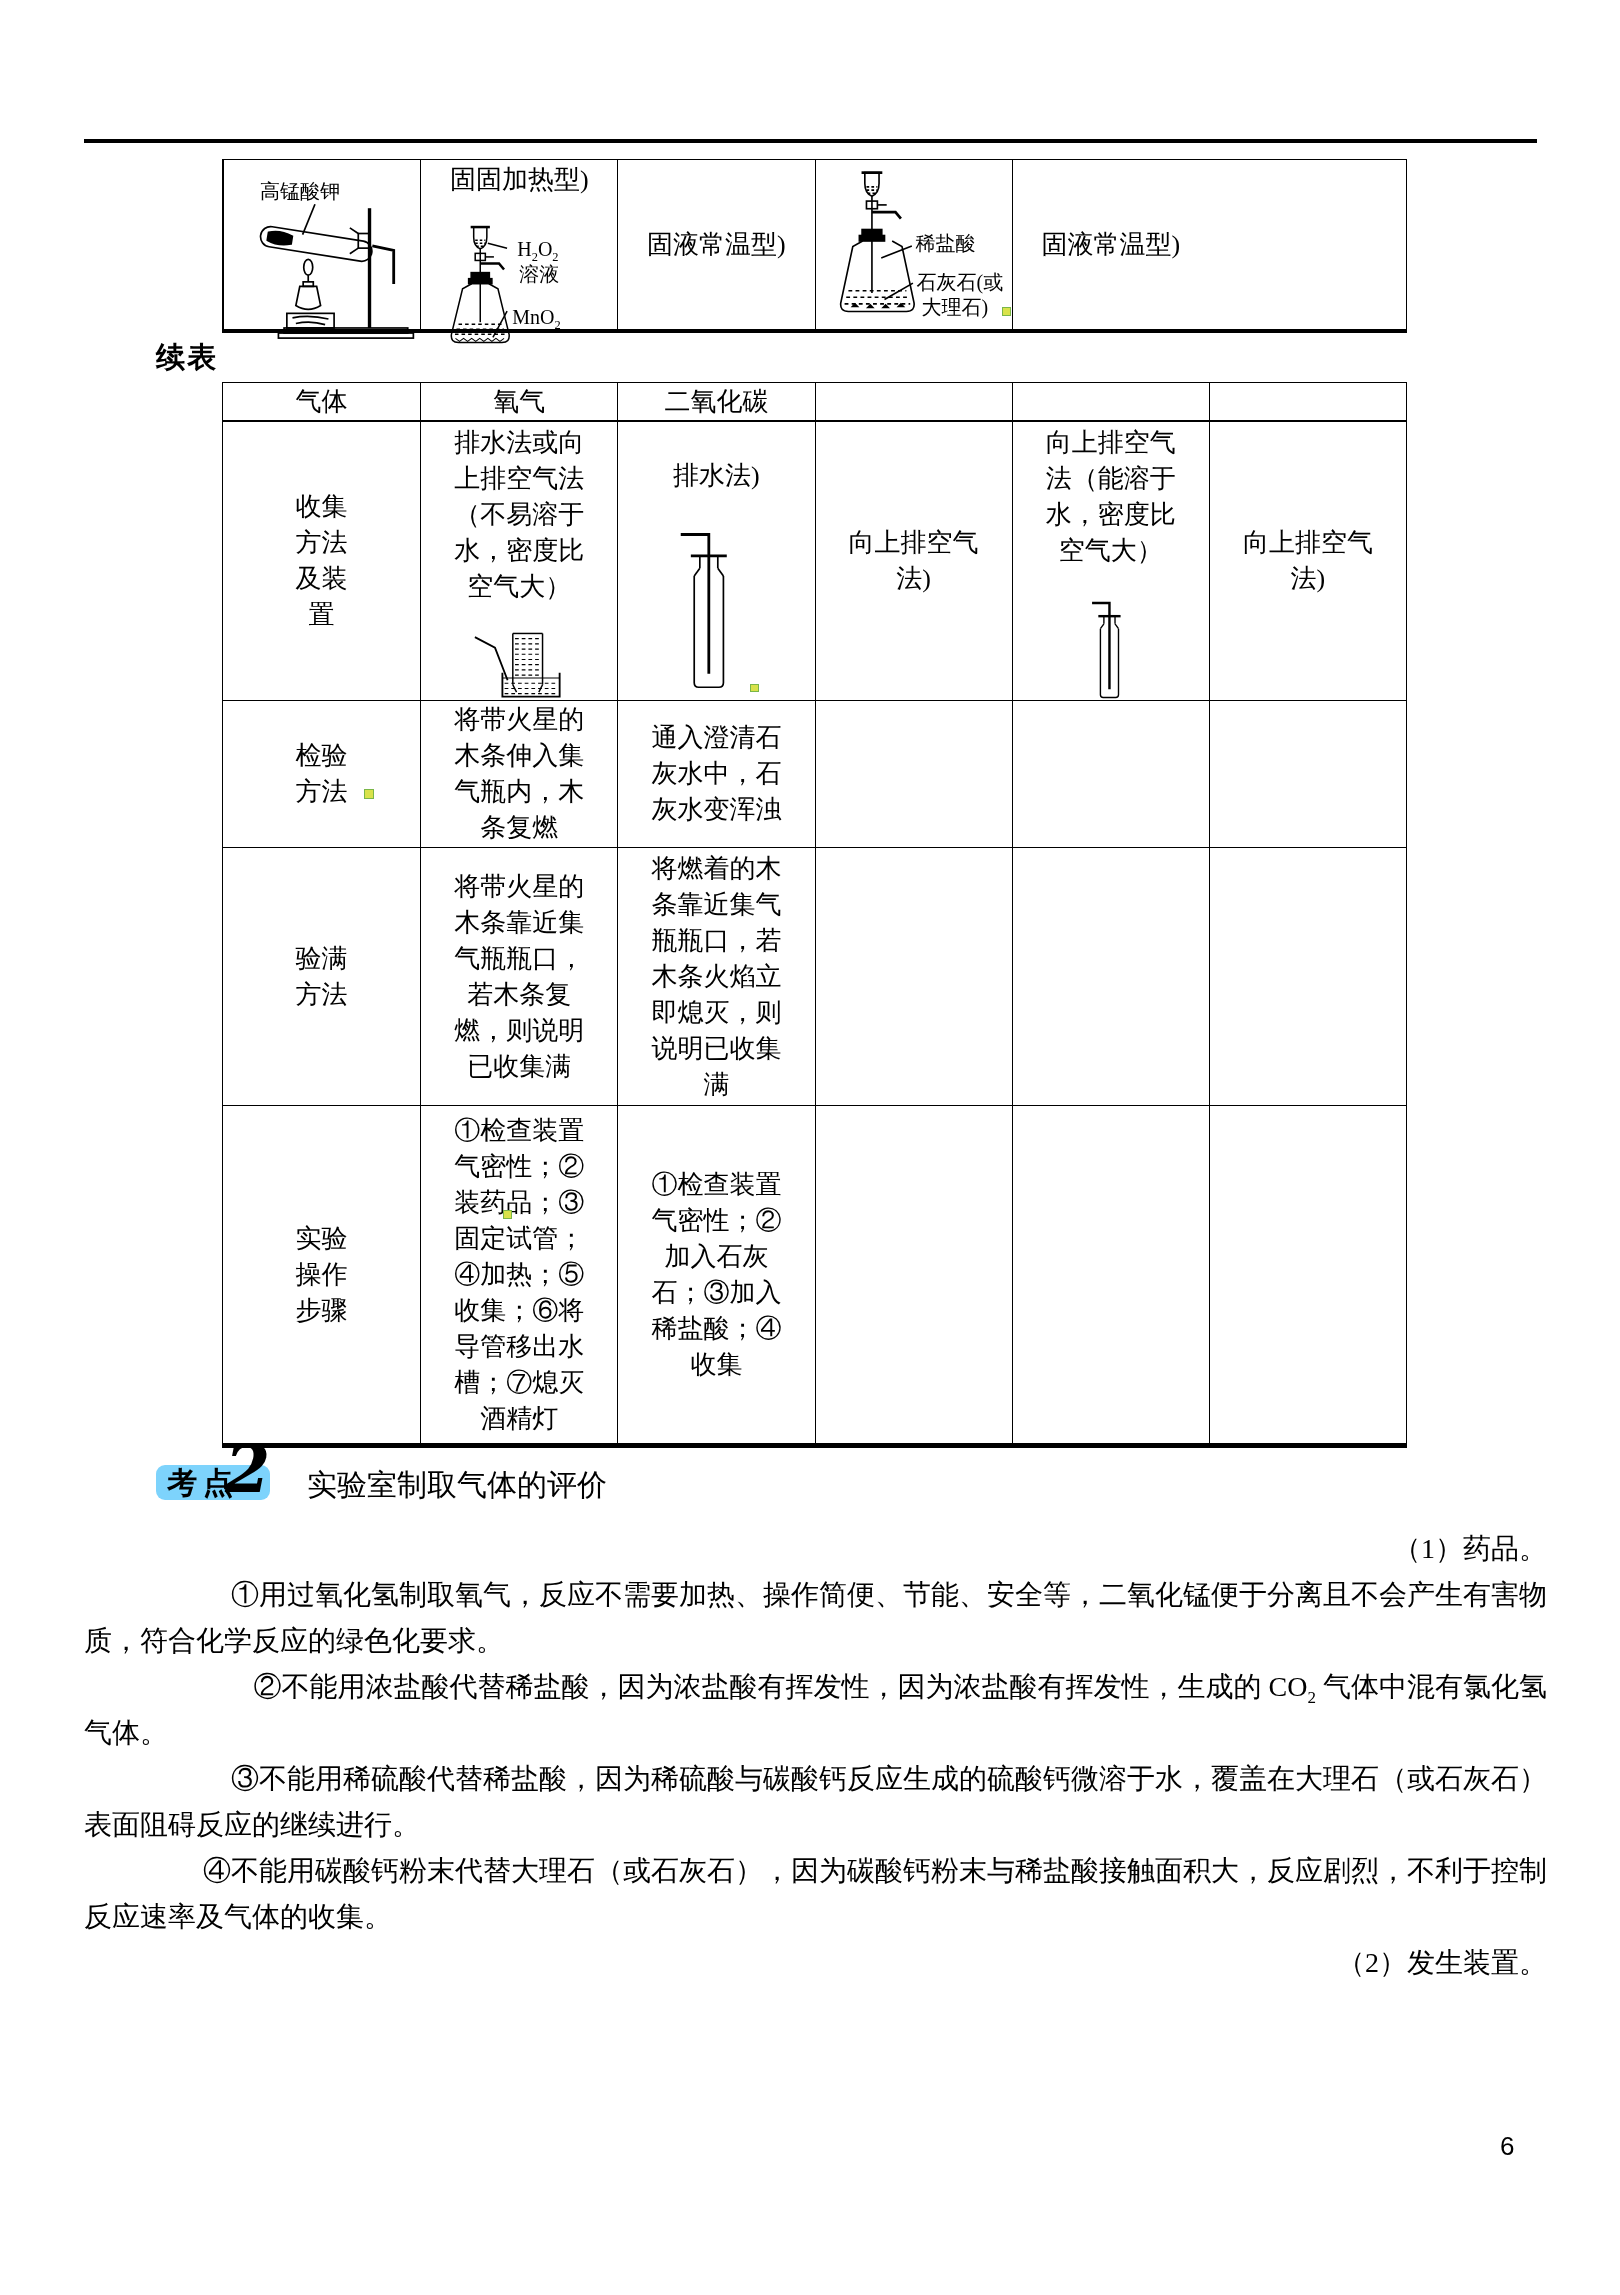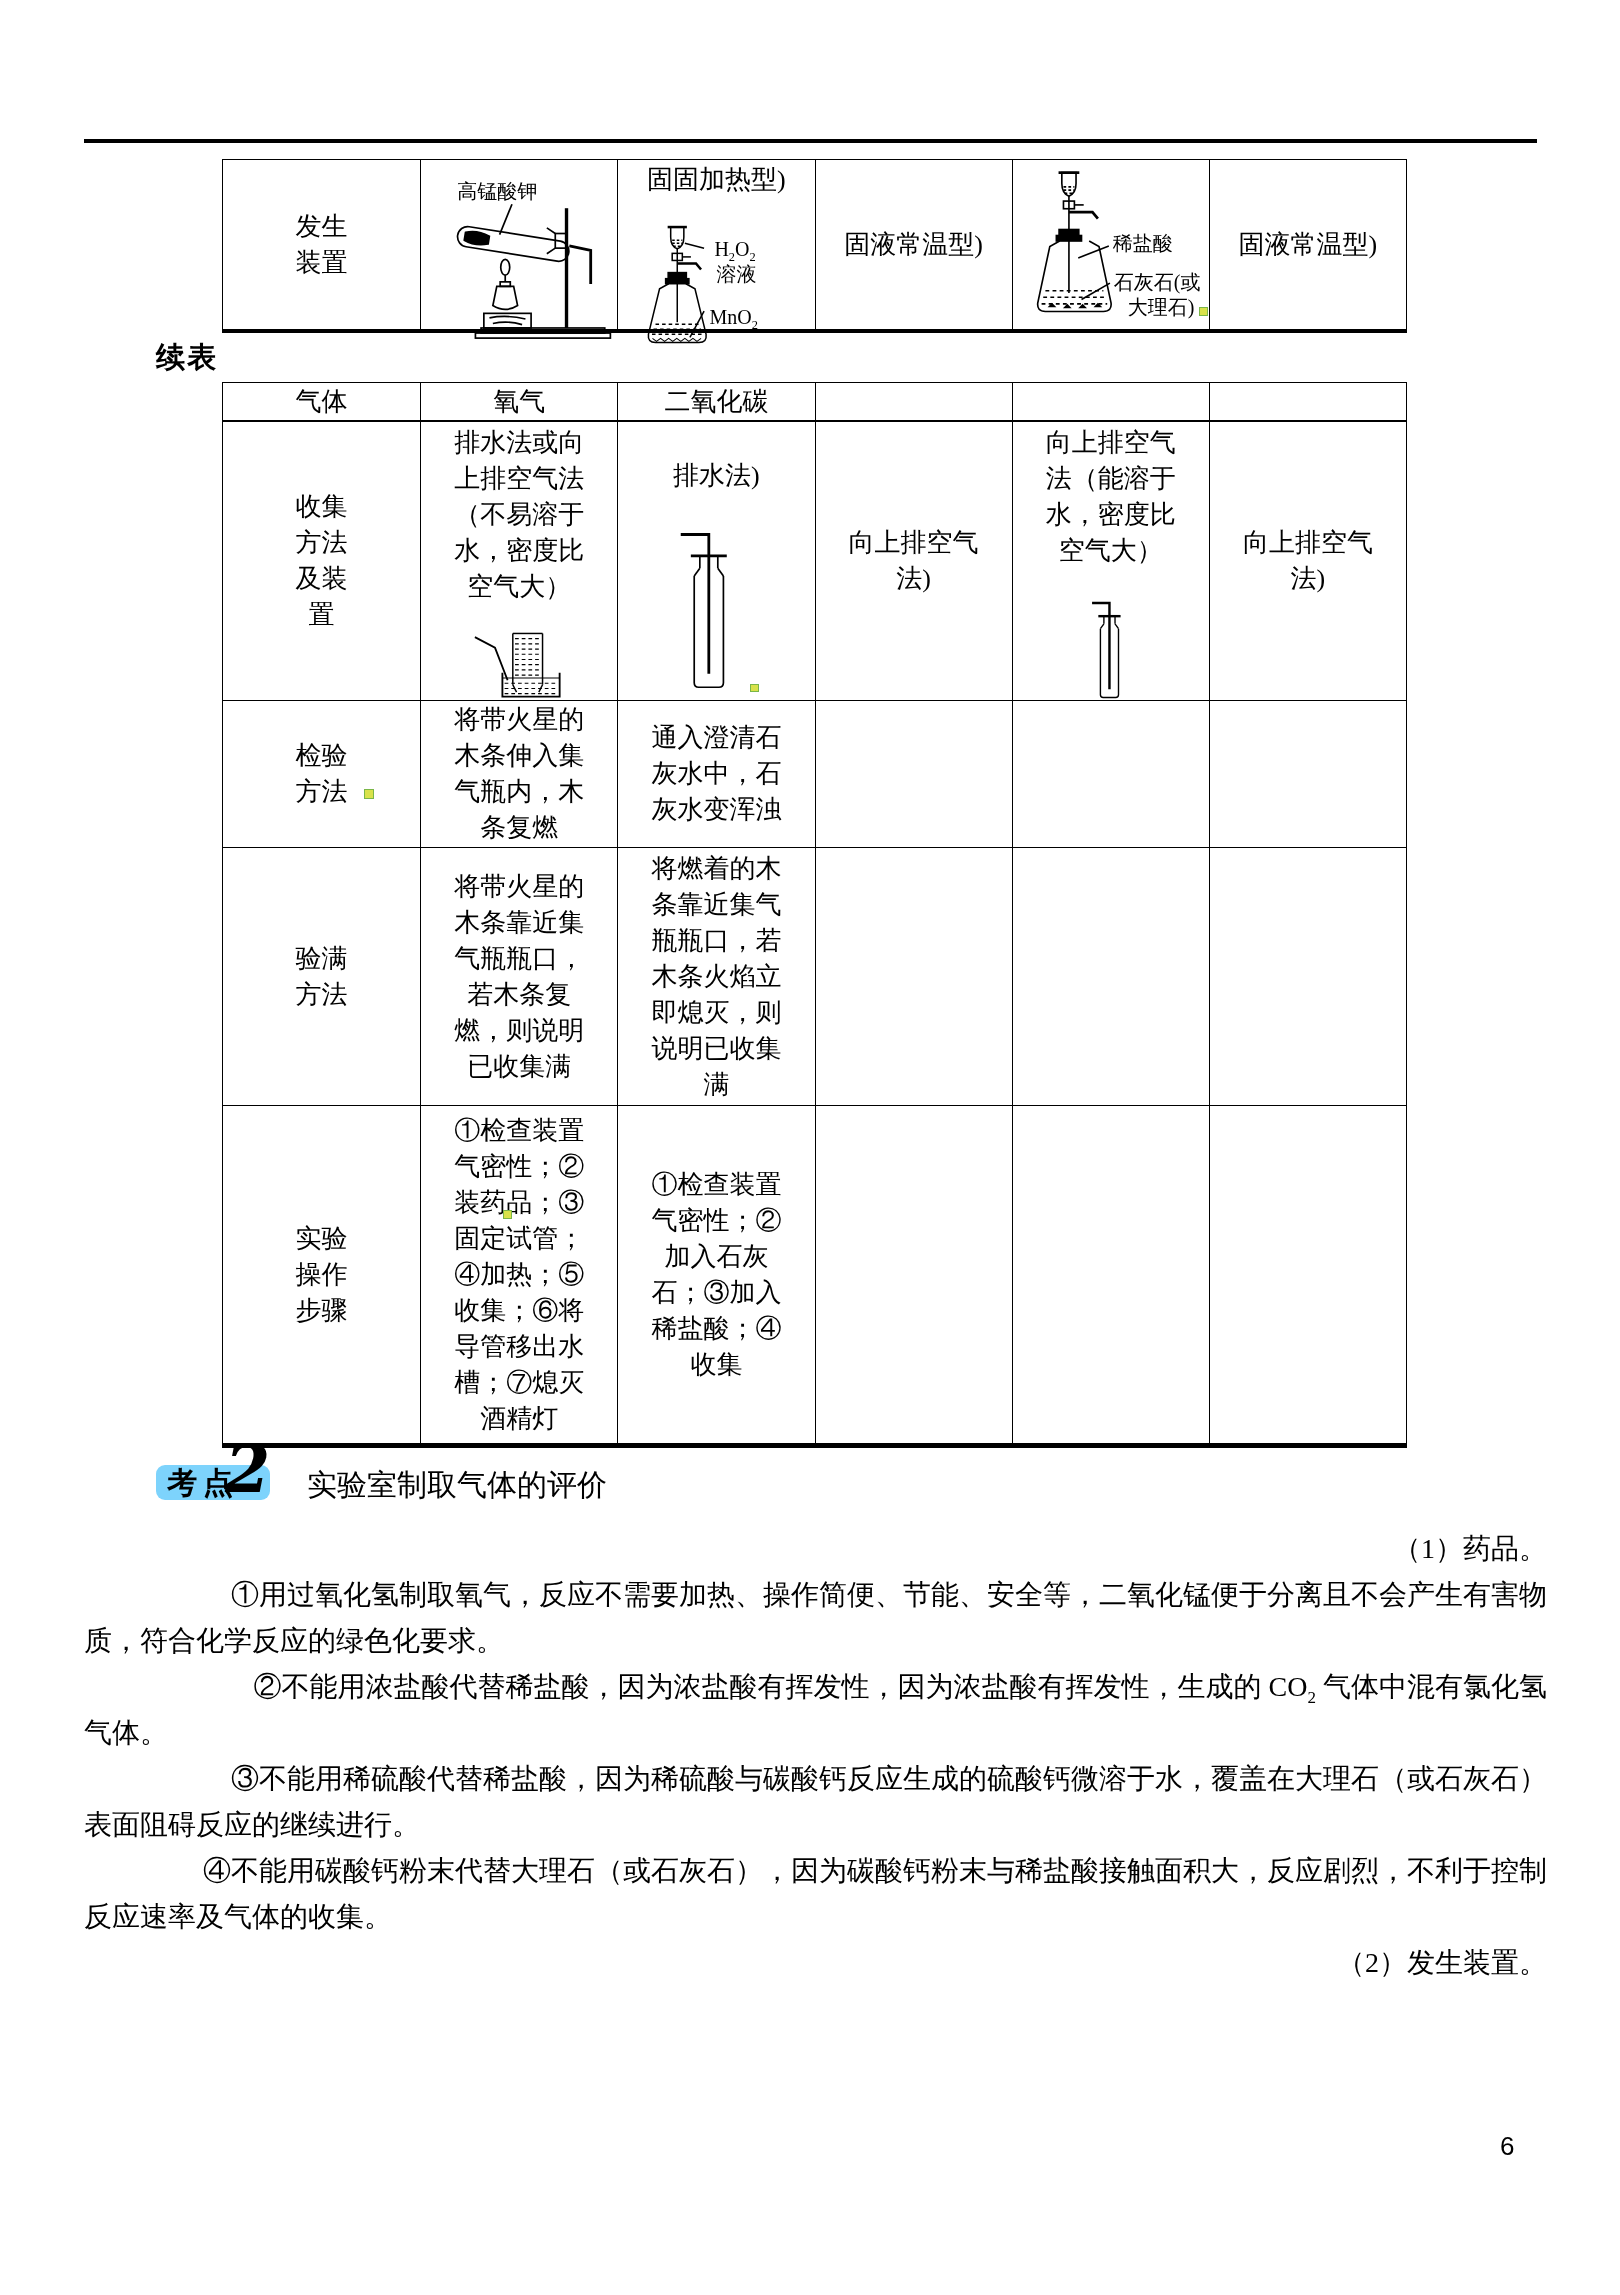--- a/index.html
+++ b/index.html
@@ -50,24 +50,20 @@
 </style>
 </head>
 <body>
 
 <div class="page">
 
   <div class="top-rule"></div>
 
   <div class="tbl" id="table1">
 
-    <div class="cell first">
-      <span class="mlt">发生
-装置</span>
-    </div>
 
     <div class="cell">
       <div class="dwrap" style="width:194px;height:167px;margin-top:32px;">
         <span class="dlabel" style="left:35px;top:3.4px;">高锰酸钾</span>
         <svg class="diagram" width="194" height="167" viewBox="0 0 345 296" fill="none" stroke="#000" stroke-width="3">
           <line x1="160" y1="48" x2="138" y2="102"></line>
 
           <line x1="257" y1="55" x2="257" y2="268" stroke-width="6"></line>
           <rect x="105" y="268" width="220" height="9"></rect>
           <rect x="95" y="277" width="240" height="9"></rect>
@@ -125,21 +121,21 @@
     </div>
 
     <div class="cell">
       <span>固液常温型)</span>
     </div>
 
     <div class="cell">
       <div class="dwrap" style="width:194px;height:167px;">
         <span class="dlabel" style="left:99px;top:71px;">稀盐酸</span>
         <span class="dlabel" style="left:100px;top:110px;">石灰石(或</span>
-        <span class="dlabel" style="left:114px;top:135px;">大理石)</span>
+        <span class="dlabel" style="left:105px;top:135px;">大理石)</span>
         <span class="artifact" style="left:186px;top:147px;width:7.3px;height:7.3px;"></span>
         <svg class="diagram" width="123" height="156" viewBox="0 0 225 285" fill="none" stroke="#000" stroke-width="3" style="position:absolute;left:3.4px;top:4.5px;">
 
           <line x1="76" y1="12" x2="114" y2="12" stroke-width="5"></line>
           <path d="M82 12 L108 12 L108 32 Q108 50 95 55 Q82 50 82 32 Z"></path>
           <path d="M85 38 H105 M85 44 H105 M87 50 H103" stroke-dasharray="5 4"></path>
           <line x1="95" y1="55" x2="95" y2="130"></line>
           <rect x="85" y="64" width="20" height="14"></rect>
           <line x1="105" y1="71" x2="122" y2="71"></line>
           <path d="M95 84 L138 84 L148 96" stroke-width="5"></path>

